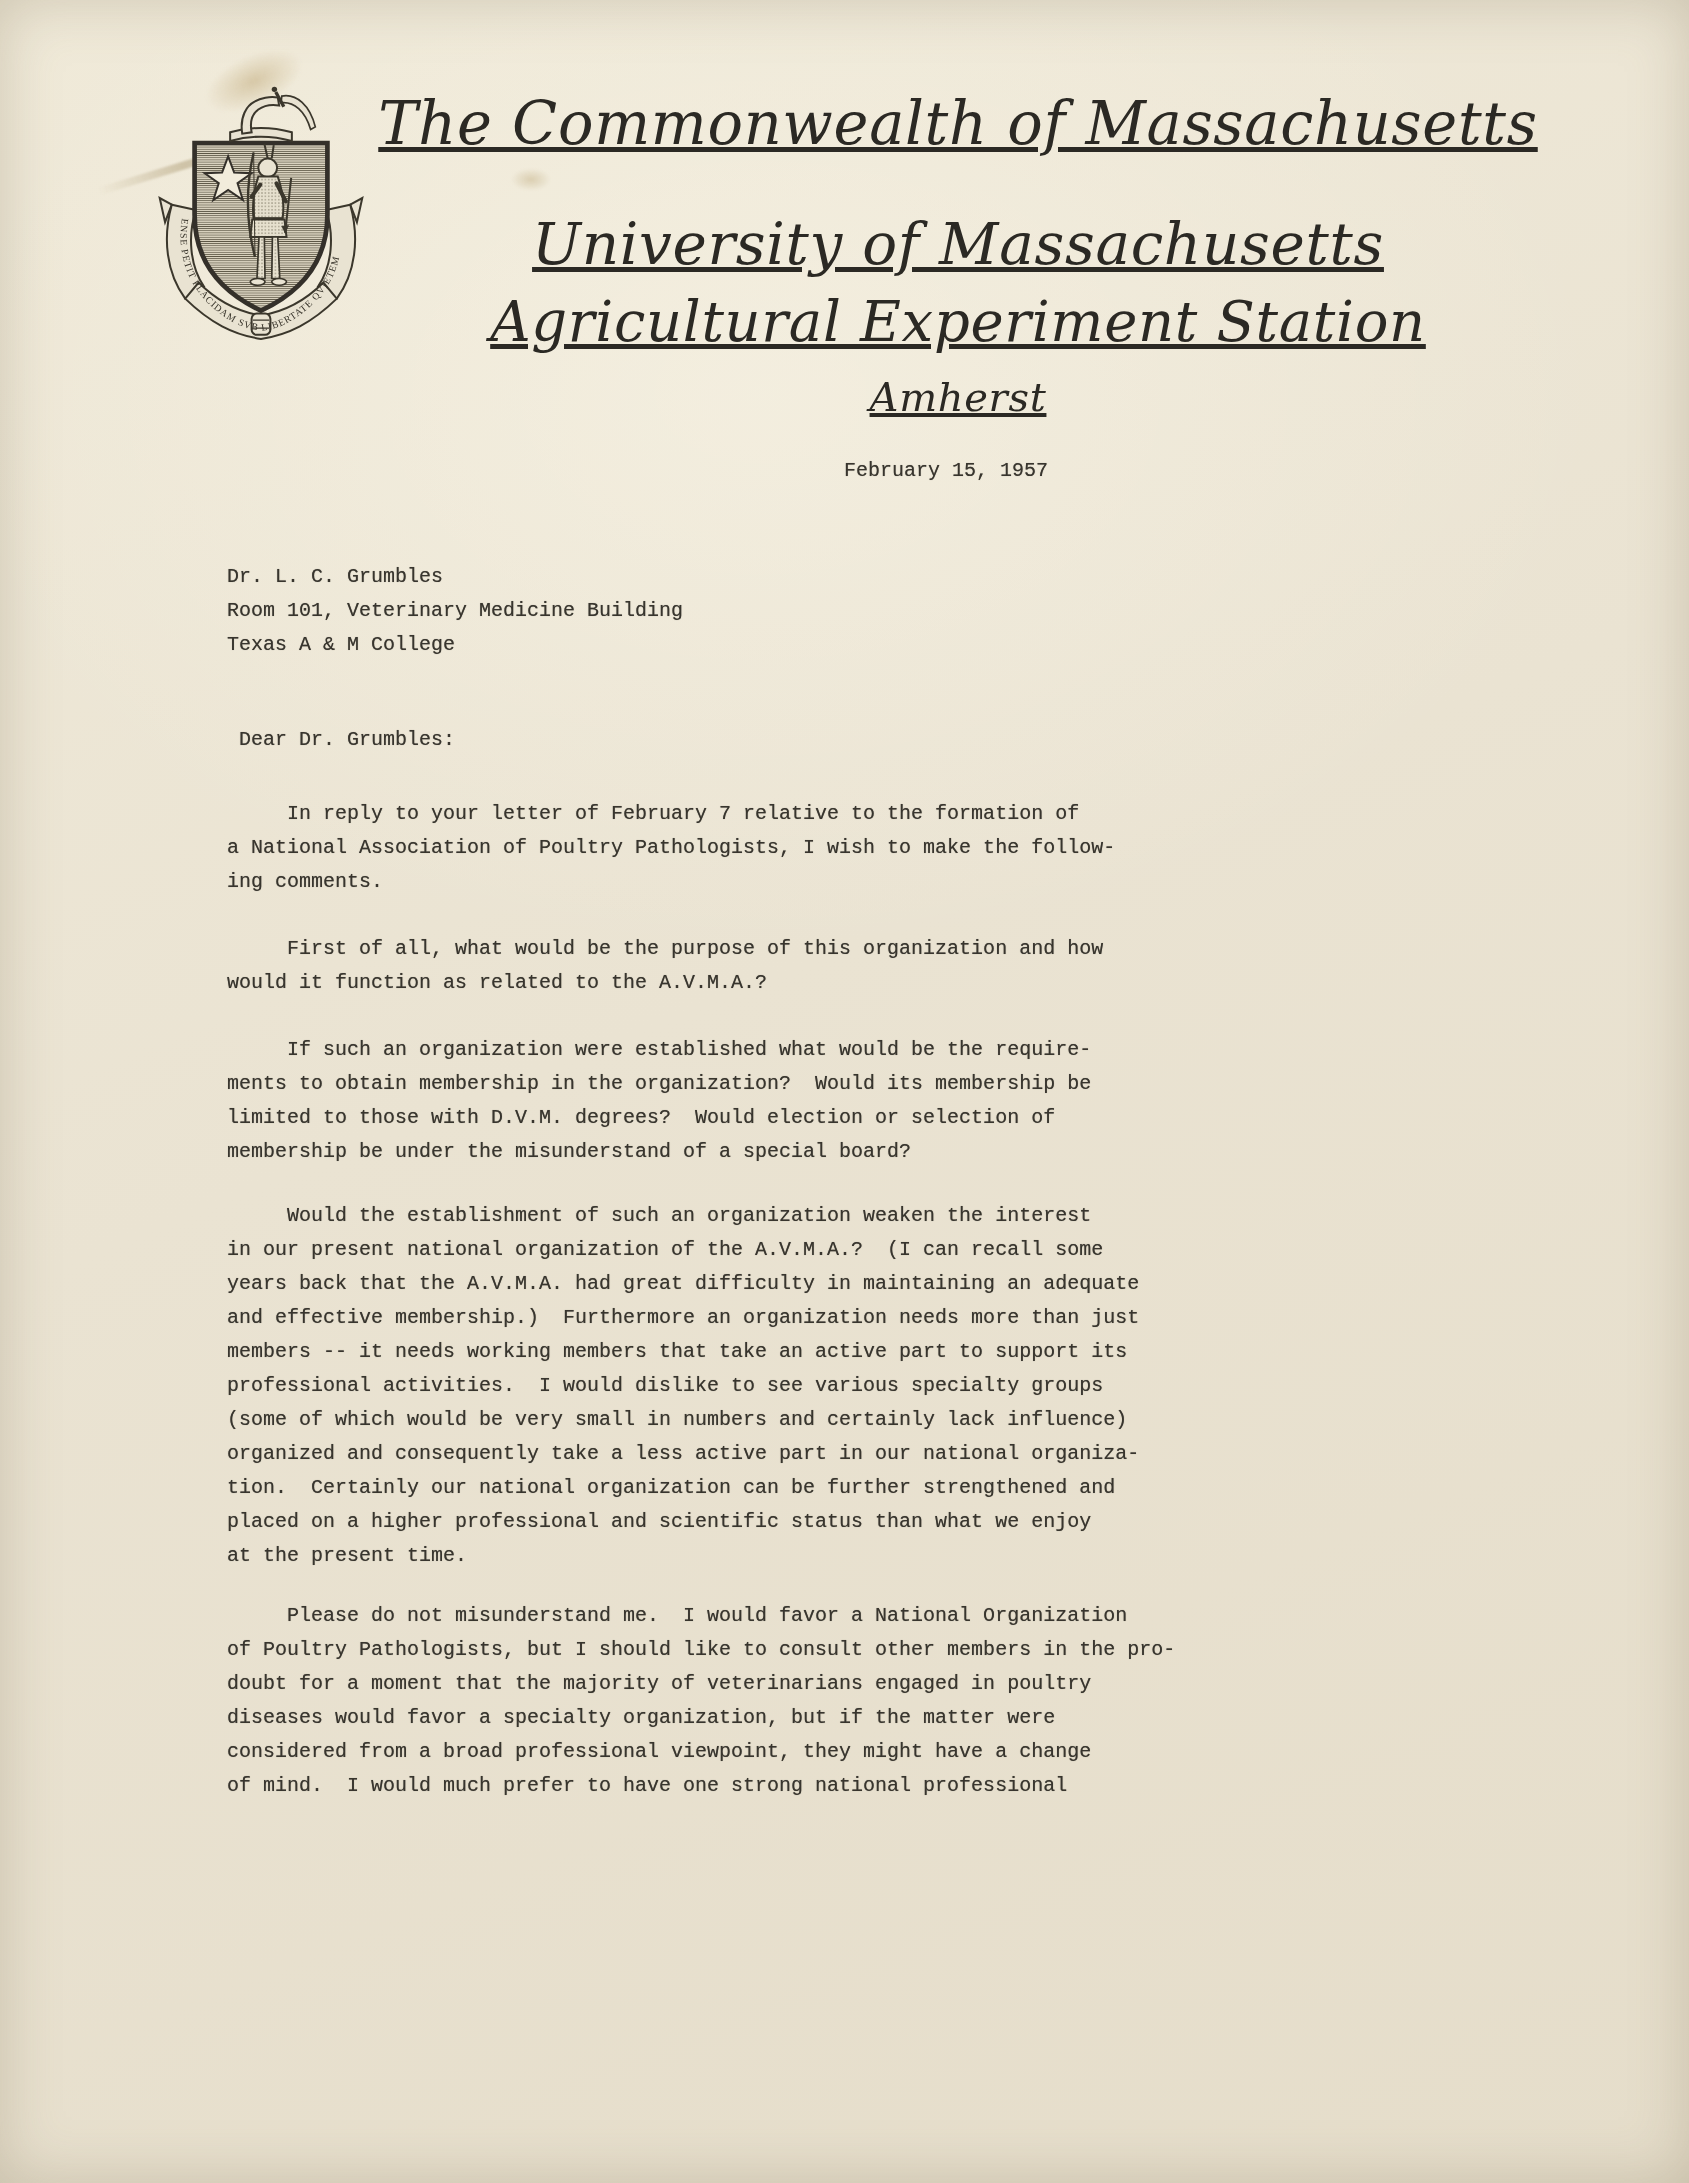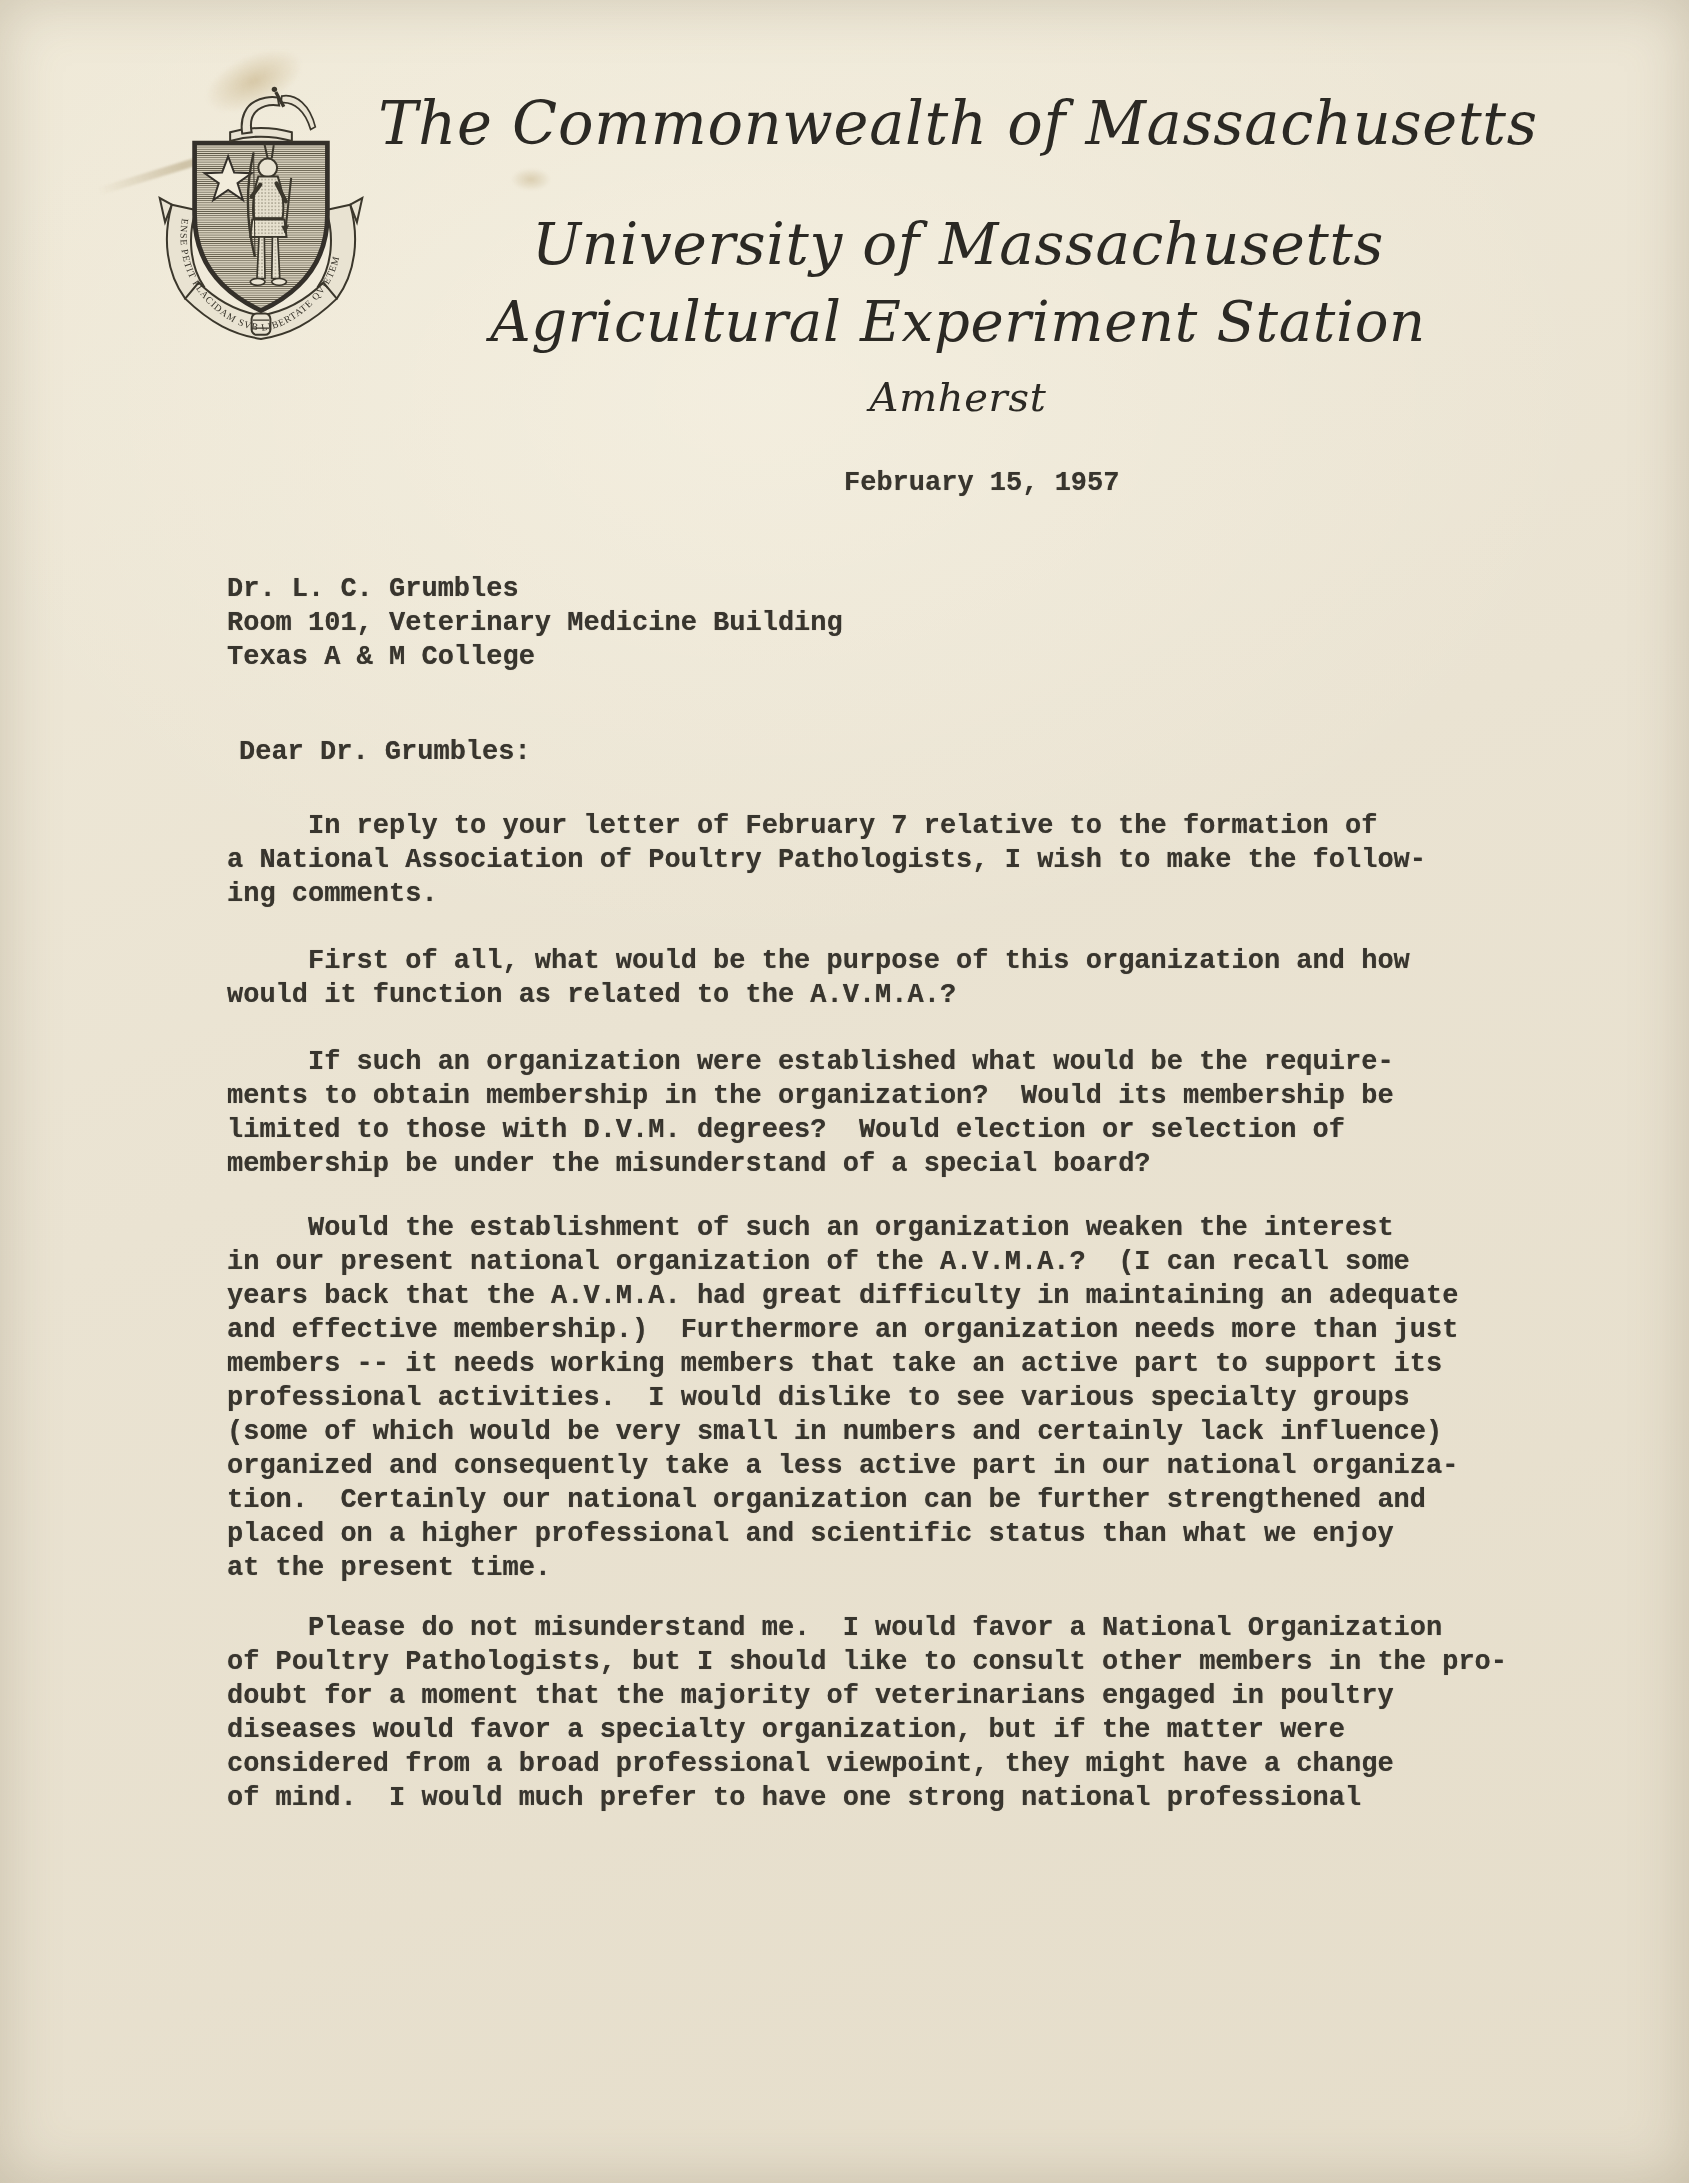--- a/index.html
+++ b/index.html
@@ -27,34 +27,33 @@
     background:radial-gradient(ellipse at center, rgba(205,189,152,0.8), rgba(205,189,152,0) 70%);
     filter:blur(0.7px); }
   .stain-d { left:511px; top:168px; width:40px; height:23px;
     background:radial-gradient(ellipse at center, rgba(208,193,158,0.7), rgba(208,193,158,0) 70%);
     filter:blur(1.3px); }
 
   
   .lh {
     position:absolute; left:calc(50% + 113px); transform:translateX(-50%);
     font-family:"DejaVu Serif", serif; font-style:italic; font-weight:400;
-    color:#2b2924; white-space:nowrap; letter-spacing:0.7px;
+    color:#2b2924; white-space:nowrap; letter-spacing:0.7px;text-decoration:underline;
   }
   .lh1 { top:89px; font-size:59px; }
   .lh2 { top:210px; font-size:58px; }
   .lh3 { top:289px; font-size:56px; }
   .lh4 { top:374px; font-size:40px; }
 
   
   .mono {
     position:absolute;
     font-family:"Liberation Mono", monospace;
-    font-weight:700; font-size:27px; color:#38352e;
+    font-weight:400; font-size:20px; color:#38352e;
     text-shadow:0 0 0.7px rgba(56,53,46,0.65);
-    margin-top:12px;
   }
   .tline { white-space:pre; height:34px; line-height:34px; }
   .date-line { left:844px; top:454px; }
   .addr-block { left:227px; top:560px; }
   .salutation-line { left:239px; top:723px; }
   .para-1 { left:227px; top:797px; }
   .para-2 { left:227px; top:932px; }
   .para-3 { left:227px; top:1033px; }
   .para-4 { left:227px; top:1199px; }
   .para-5 { left:227px; top:1599px; }

